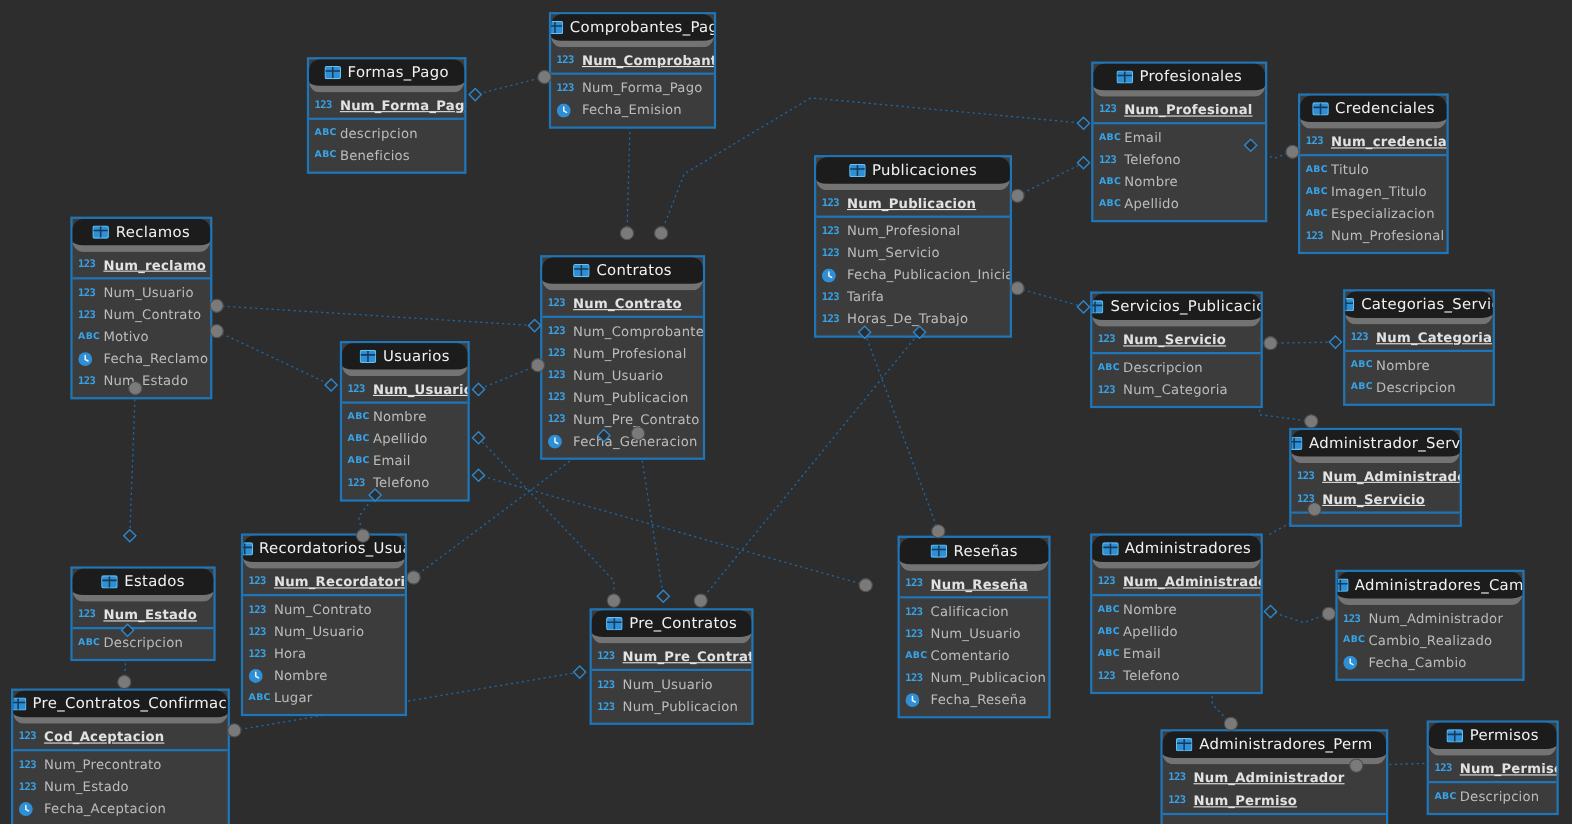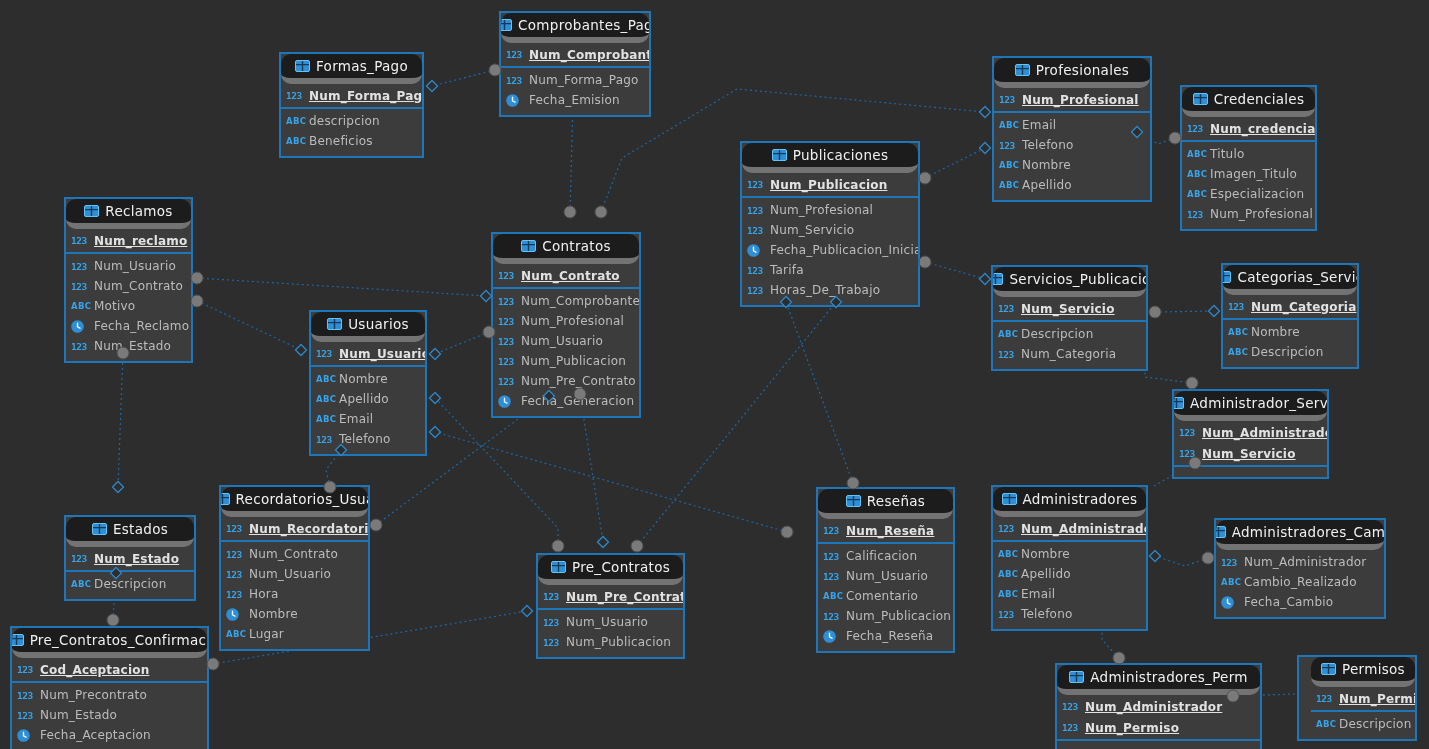--- a/index.html
+++ b/index.html
@@ -851,21 +851,21 @@
           </div>
           <div class="row pk">
             <span class="ic">
               <span class="ic-num">123</span>
             </span>
             <span class="lbl">Num_Permiso</span>
           </div>
         </div>
         <div class="section fields-section"></div>
       </div>
-      <div class="table" style="left: 1297px; top: 655px; width: 120px; padding-left: 12px;">
+      <div class="table" style="left: 1297px; top: 655px; width: 120px;">
         <div class="table-header">
           <span class="ticon">
             <svg width="15" height="12" viewBox="0 0 15 12">
               <rect x="0.5" y="0.5" width="14" height="11" rx="1.5" fill="#2e8fd6" stroke="#64c3f2" stroke-width="1"></rect>
               <line x1="1" y1="4.6" x2="14" y2="4.6" stroke="#163a55" stroke-width="1.4"></line>
               <line x1="7.5" y1="1" x2="7.5" y2="11" stroke="#163a55" stroke-width="1.4"></line>
             </svg>
           </span>
           <span>Permisos</span>
         </div>

